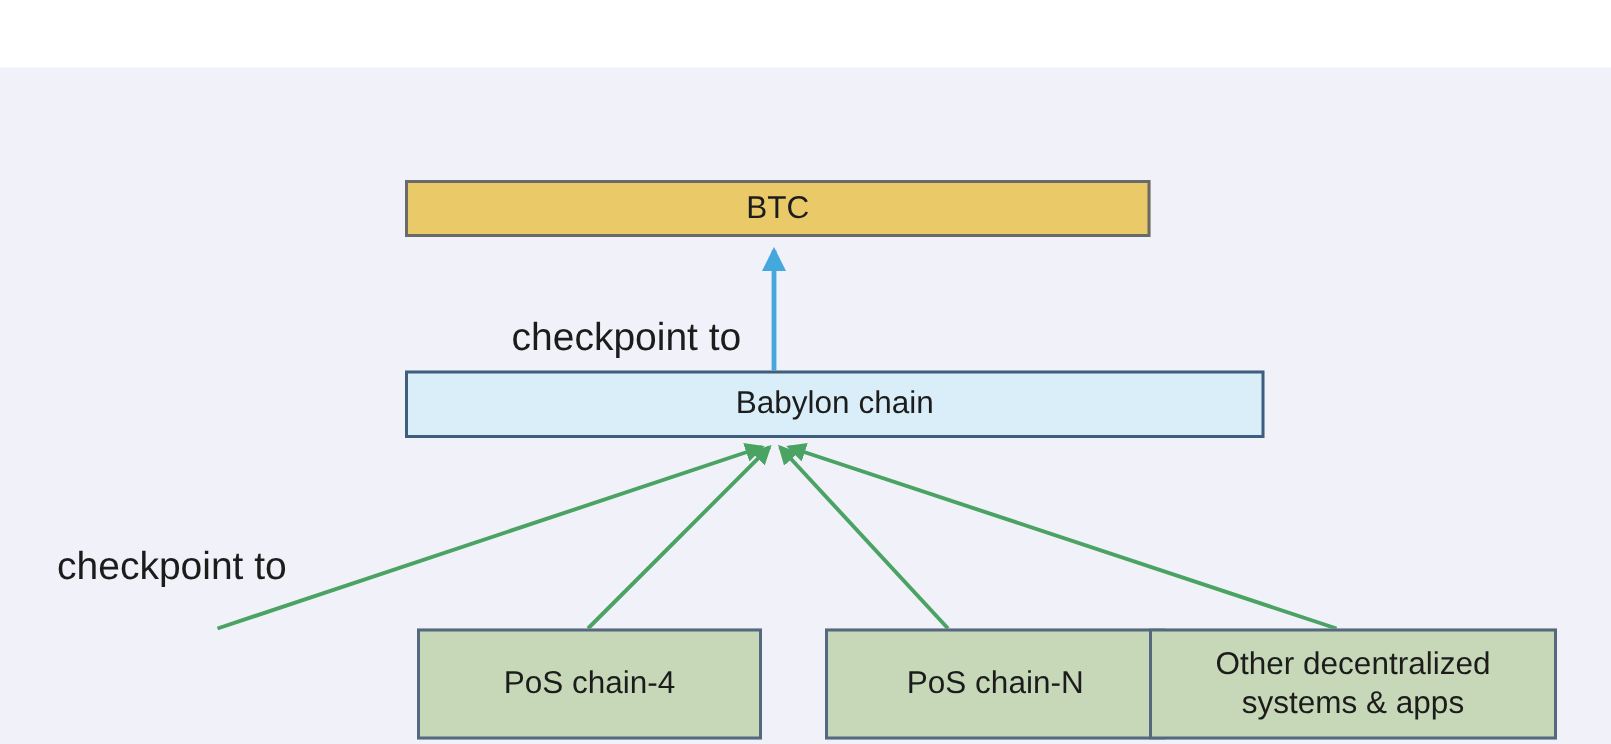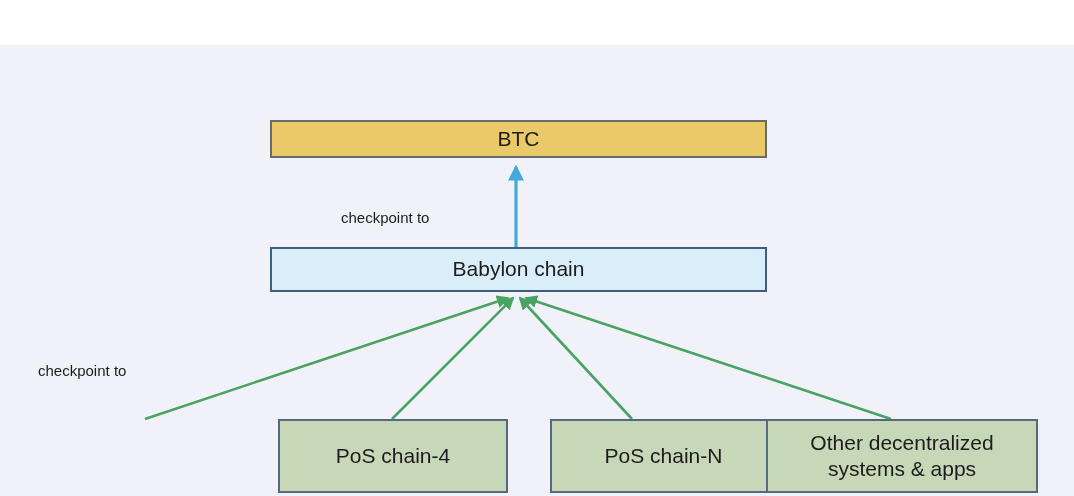--- a/index.html
+++ b/index.html
@@ -46,38 +46,38 @@
     line-height: 1.25;
   }
   .node-btc {
     left: 270px; top: 75px;
     width: 497px; height: 38px;
     background: var(--btc-fill, #eac969);
     border: 2px solid var(--btc-border, #6a6a6a);
   }
   .node-babylon {
     left: 270px; top: 202px;
-    width: 497px; height: 45px;
+    width: 573px; height: 45px;
     background: var(--babylon-fill, #d9eef8);
     border: 2px solid var(--babylon-border, #3f5d7c);
   }
   .node-pos {
     top: 374px;
     height: 74px;
     background: var(--pos-fill, #c6d8b7);
     border: 2px solid var(--pos-border, #56687f);
     padding: 0 8px;
   }
   .node-pos-1 { left: 28px;  width: 228px; }
   .node-pos-2 { left: 278px; width: 230px; }
   .node-pos-3 { left: 550px; width: 227px; }
   .node-pos-4 { left: 766px; width: 272px; font-size: 21px; }
   .edge-label {
     position: absolute;
-    font-size: 15px;
+    font-size: 26px;
     white-space: nowrap;
   }
   .edge-label-upper { left: 341px; top: 164px; }
   .edge-label-lower { left: 38px;  top: 317px; }
 </style>
 </head>
 <body>
 
 <div class="canvas">
 

